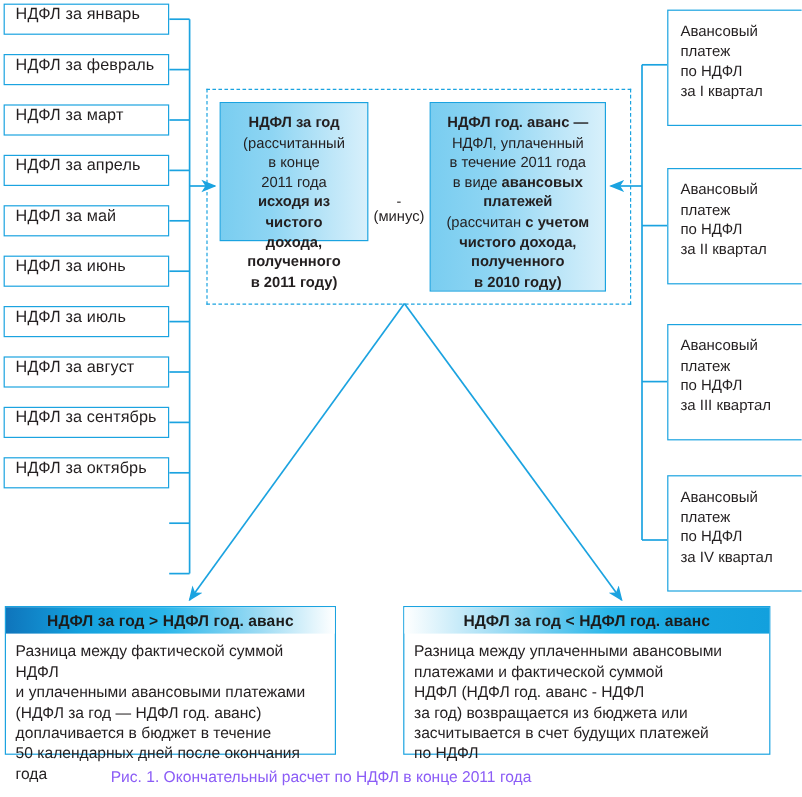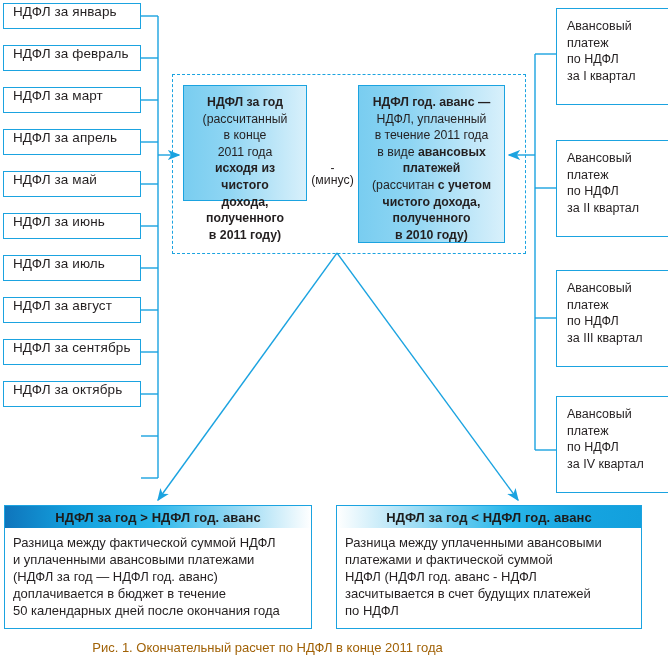--- a/index.html
+++ b/index.html
@@ -111,21 +111,21 @@
   .minus-label .dash { display: block; font-size: 12px; line-height: 10px; }
 
   
   .result-box {
     position: absolute;
     box-sizing: border-box;
     border: 1.4px solid #1ba3e0;
     background: #ffffff;
     top: 505px;
   }
-  #result-left  { left: 4px;   width: 308px; height: 124px; }
+  #result-left  { left: 4px;   width: 276px; height: 124px; }
   #result-right { left: 336px; width: 306px; height: 124px; }
 
   .result-header {
     height: 22px;
     display: flex;
     align-items: center;
     justify-content: center;
     font-size: 13px;
     font-weight: bold;
     color: #1c1c1c;
@@ -145,21 +145,21 @@
   }
 
   
   #caption {
     position: absolute;
     left: 0;
     top: 640px;
     width: 535px;
     text-align: center;
     font-size: 13px;
-    color: #a16207;
+    color: #8b5cf6;
   }
 </style>
 </head>
 <body>
 
 <div id="diagram-root">
 
   <svg class="connectors" viewBox="0 0 668 664">
     <defs>
       <marker id="arrowRight" markerWidth="9" markerHeight="9" refX="8" refY="4.5" orient="auto">
@@ -303,20 +303,21 @@
       <div>50 календарных дней после окончания года</div>
     </div>
   </div>
 
   <div class="result-box" id="result-right">
     <div class="result-header">НДФЛ за год &lt; НДФЛ год. аванс</div>
     <div class="result-body">
       <div>Разница между уплаченными авансовыми</div>
       <div>платежами и фактической суммой</div>
       <div>НДФЛ (НДФЛ год. аванс - НДФЛ</div>
+      <div>за год) возвращается из бюджета или</div>
       <div>засчитывается в счет будущих платежей</div>
       <div>по НДФЛ</div>
     </div>
   </div>
 
   <div id="caption">Рис. 1. Окончательный расчет по НДФЛ в конце 2011 года</div>
 
 </div>
 
 </body></html>

